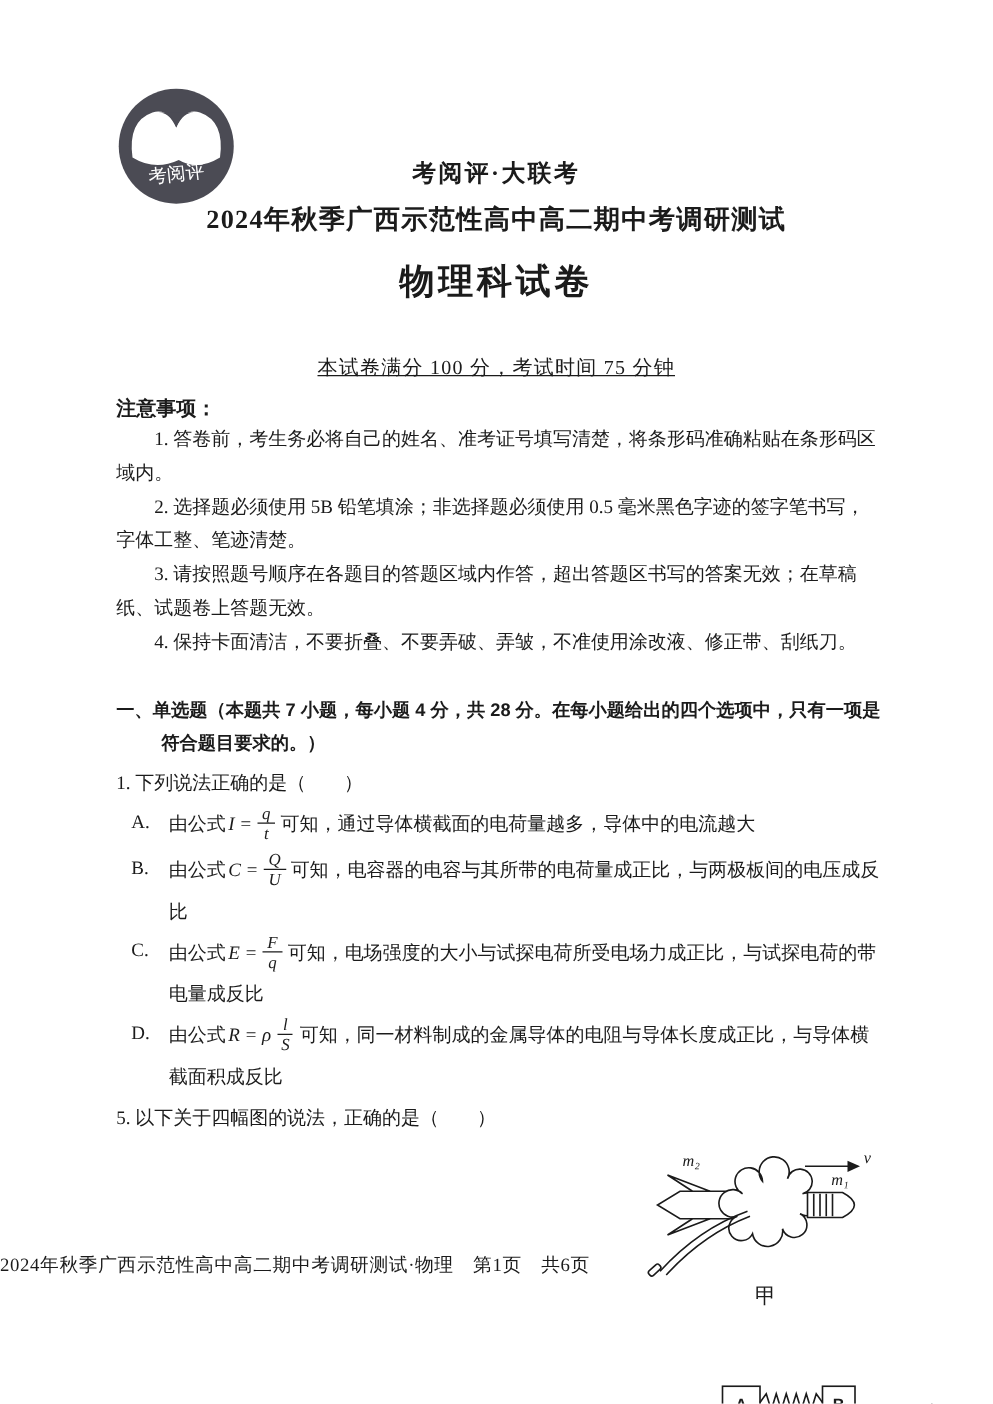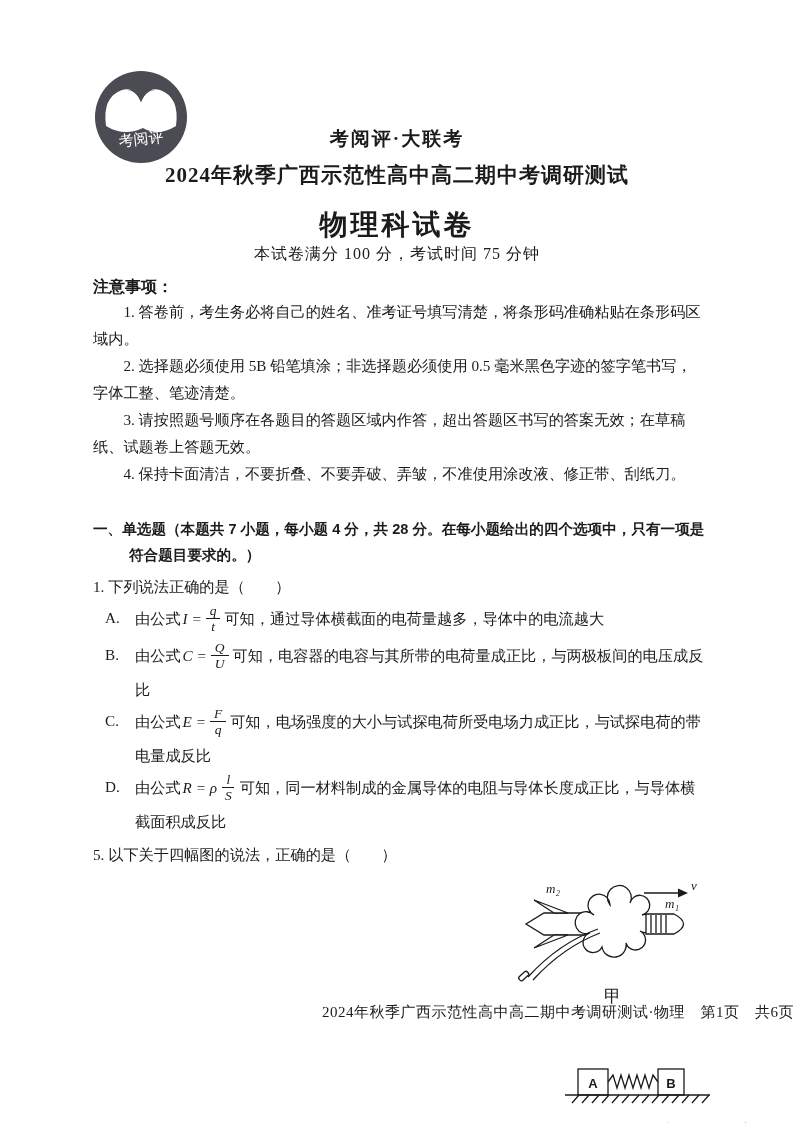--- a/index.html
+++ b/index.html
@@ -5,21 +5,21 @@
   html,body{margin:0;padding:0;background:#ffffff;}
   .page{
     position:relative;width:794px;height:1123px;background:#fff;
     font-family:"Liberation Serif","DejaVu Serif",serif;color:#1b1b1b;overflow:hidden;
   }
   .logo{position:absolute;left:92px;top:67px;width:99px;height:100px;}
   .headings{text-align:center;padding-top:126px;}
   .series-title{font-size:19px;font-weight:700;letter-spacing:2px;}
   .exam-title{font-size:21px;font-weight:700;margin-top:9px;letter-spacing:1px;}
   .paper-title{font-family:Liberation Serif, serif;font-size:28px;font-weight:700;margin-top:17px;letter-spacing:3px;}
-  .exam-info{font-size:16px;letter-spacing:1px;}
+  .exam-info{font-size:16px;margin-top:40px;letter-spacing:1px;text-decoration:underline;}
   .content{padding:0 89px 0 93px;}
   .notice-heading{font-family:"Liberation Sans","DejaVu Sans",sans-serif;font-size:16px;font-weight:700;margin-top:12px;}
   .notice-p{font-size:15.2px;line-height:26.5px;text-indent:2em;margin:1px 0;}
   .sec-heading{
     font-family:"Liberation Sans","DejaVu Sans",sans-serif;font-size:14.6px;font-weight:700;
     line-height:26px;margin-top:28px;padding-left:36px;text-indent:-36px;
   }
   .stem{font-size:15.2px;line-height:24px;margin-top:7px;}
   .options{margin-top:4px;}
   .option{display:flex;margin-left:12px;font-size:15.2px;line-height:29px;margin-bottom:2px;}
@@ -34,21 +34,21 @@
   .frac .den{padding:0 4px;}
   .figures{display:flex;justify-content:space-between;align-items:flex-end;margin-top:6px;margin-left:6px;width:616px;flex-direction:column;}
   .figure{display:flex;flex-direction:column;align-items:center;}
   .figure .caption{font-size:17px;margin-top:0px;}
   svg{display:block;}
   .fig-stroke{fill:none;stroke:#1b1b1b;stroke-width:1.3;}
   .fig-fillw{fill:#fff;stroke:#1b1b1b;stroke-width:1.3;}
   .fig-dark{fill:#1b1b1b;stroke:none;}
   .svg-label{font-style:italic;font-size:13px;font-family:"Liberation Serif","DejaVu Serif",serif;fill:#1b1b1b;}
   .svg-block-label{font-size:13px;font-weight:700;font-family:"Liberation Sans","DejaVu Sans",sans-serif;fill:#1b1b1b;}
-  .footer{position:absolute;left:0;top:1003px;width:100%;text-align:right;font-size:15px;letter-spacing:0.5px;}
+  .footer{position:absolute;left:0;top:1003px;width:100%;text-align:left;font-size:15px;letter-spacing:0.5px;}
   .watermark{position:absolute;right:40px;top:1121px;font-size:15px;color:#6e6e6e;font-family:"Liberation Sans","DejaVu Sans",sans-serif;}
 </style>
 </head>
 <body>
 
 <div class="page">
 
   <svg class="logo" viewBox="0 0 99 100">
     <circle cx="49" cy="50" r="46" fill="#4b4b54"></circle>
     <path fill="#ffffff" d="M14,59 Q10,30 30,23 C40,20 46,27 49,35 C52,27 58,20 68,23 Q88,30 84,59 Q66,70 51,61 Q32,70 14,59 Z"></path>

